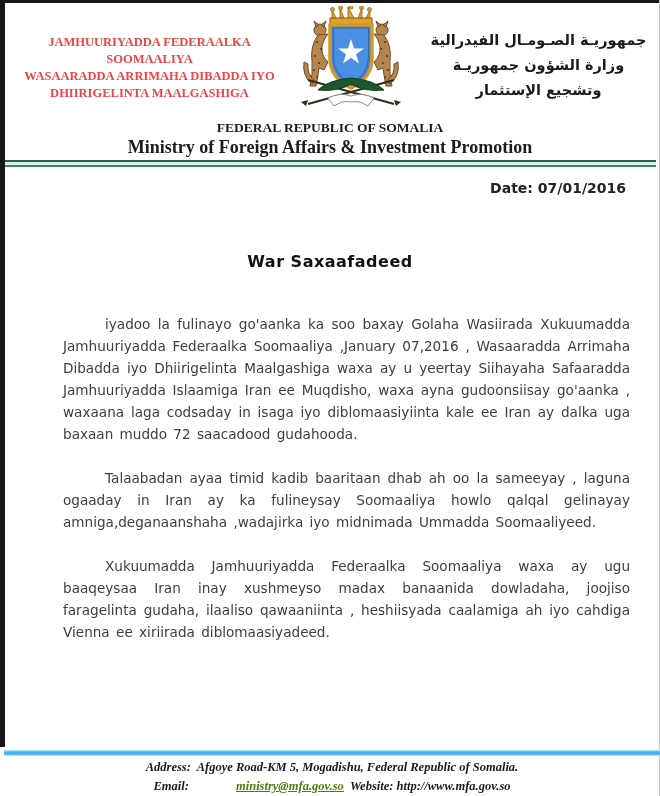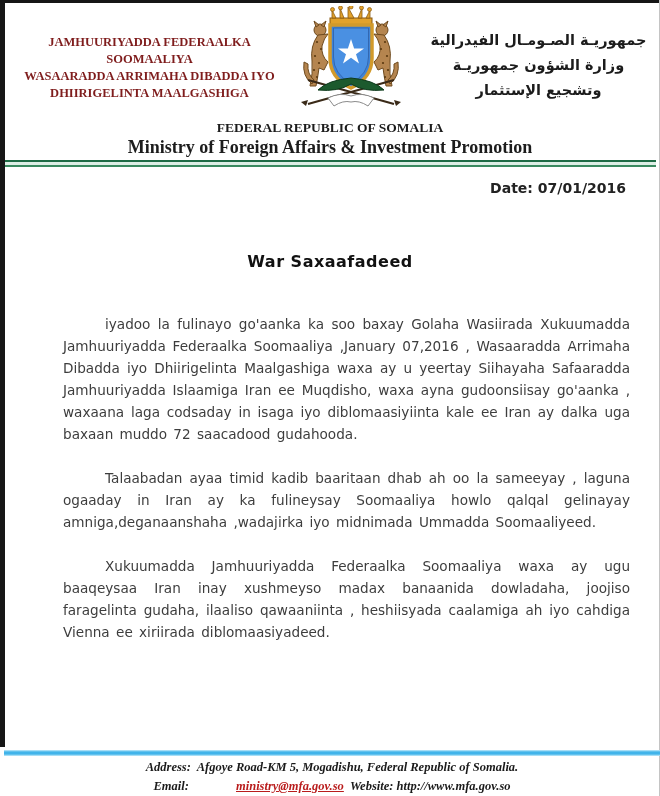--- a/index.html
+++ b/index.html
@@ -16,21 +16,21 @@
   .left-bar  { position:absolute; top:0; left:0; width:5px; height:747px; background:#161616; }
   .right-edge{ position:absolute; top:0; right:0; width:1px; height:100%; background:#c4c4c4; }
 
   
   .header-row { display:flex; padding-top:6px; }
   .org-block {
     width:285px; padding-left:14px; margin-top:28px;
     text-align:center;
     font-family:"Liberation Serif", serif;
     font-weight:bold; font-size:12.5px; line-height:17px;
-    color:#7f1d1d;
+    color:#ef4444;
   }
   .emblem-wrap { width:132px; height:110px; display:flex; align-items:flex-start; justify-content:center; }
   .arabic-block {
     flex:1; margin-top:22px; 
     direction:rtl; text-align:center;
     font-family:"DejaVu Sans", sans-serif;
     font-weight:bold; font-size:14.5px; line-height:25px;
     color:#1c1c1c;
   }
   .title-en-1 {
@@ -74,21 +74,21 @@
   .blue-rule {
     height:6px; width:100%;
     background:linear-gradient(to bottom, #c8ecfa 0, #41b4ea 2px, #41b4ea 4px, #c8ecfa 6px);
   }
   .footer-text {
     text-align:center; margin-top:3px;
     font-family:"Liberation Serif", serif;
     font-style:italic; font-weight:bold;
     font-size:12.5px; line-height:16px; color:#1a1a1a;
   }
-  .email-link { color:#b91c1c; text-decoration:underline; cursor:pointer;margin-left:44px; }
+  .email-link { color:#4d7c0f; text-decoration:underline; cursor:pointer;margin-left:44px; }
 </style>
 </head>
 <body>
 
 <div class="page">
   <div class="top-bar"></div>
   <div class="left-bar"></div>
   <div class="right-edge"></div>
 
   <div class="header-row">

